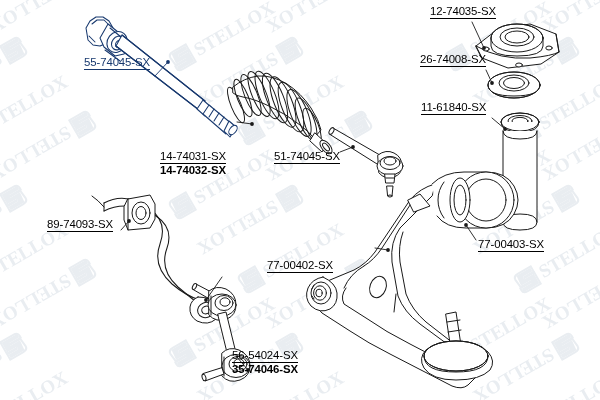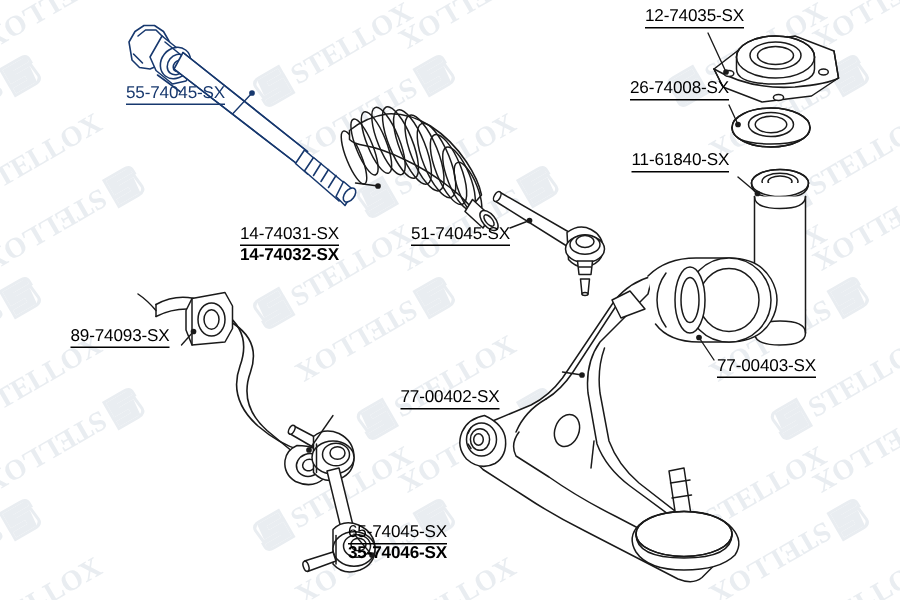--- a/index.html
+++ b/index.html
@@ -428,21 +428,21 @@
 
     <div class="lbl" style="left:421px;top:101px;">
       <span class="u">11-61840-SX</span>
     </div>
 
     <div class="lbl" style="left:47px;top:218px;">
       <span class="u">89-74093-SX</span>
     </div>
 
     <div class="lbl" style="left:232px;top:349px;">
-      <span class="u">65-74045-SX</span>
+      <span class="u">56-54024-SX</span>
       <span class="n">35-74046-SX</span>
     </div>
 
     <div class="lbl" style="left:229px;top:259px;margin-left:38px;">
       <span class="u">77-00402-SX</span>
     </div>
 
 
     <div class="lbl" style="left:478px;top:238px;">
       <span class="u">77-00403-SX</span>

